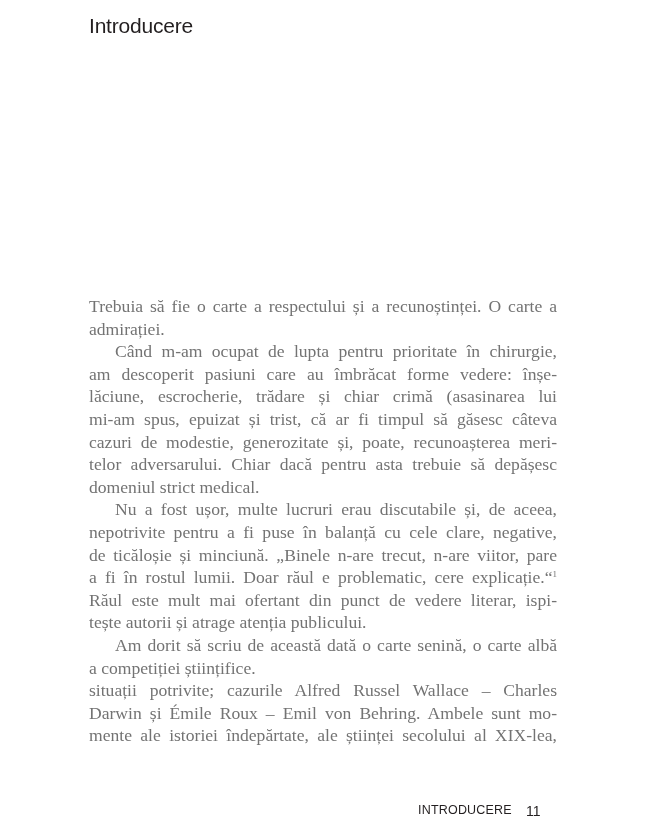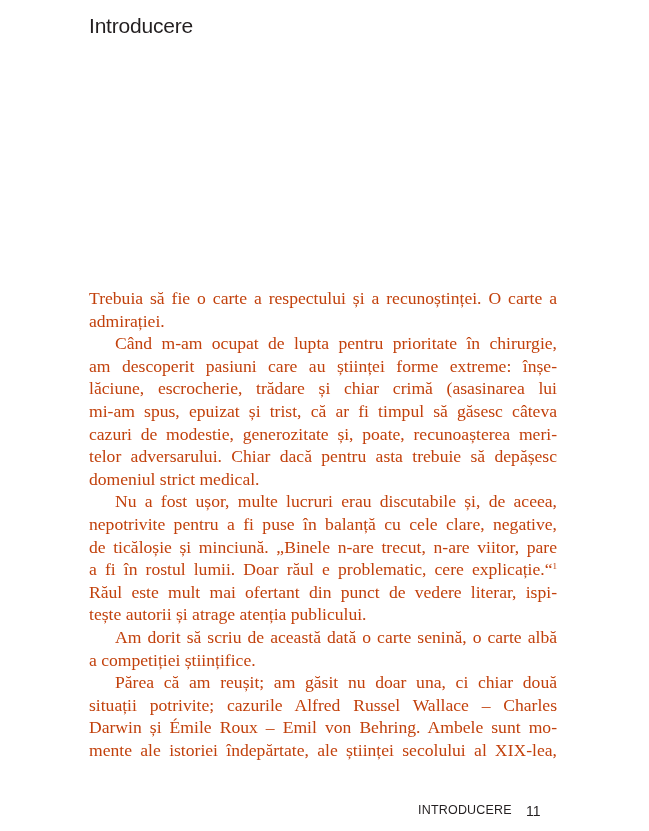--- a/index.html
+++ b/index.html
@@ -21,26 +21,26 @@
       font-family: "Liberation Sans", sans-serif;
       font-size: 21px;
       font-weight: normal;
       letter-spacing: -0.2px;
       color: #231f20;
       margin: 0;
     }
     .body-text {
       position: absolute;
       left: 89px;
-      top: 287px;
+      top: 295px;
       width: 468px;
       font-family: "Liberation Serif", serif;
       font-size: 17.6px;
       line-height: 22.6px;
-      color: #c2410c;
+      color: #737373;
     }
     .line {
       display: block;
       white-space: nowrap;
       text-align: justify;
       text-align-last: justify;
       height: 22.6px;
     }
     .line.last {
       text-align-last: left;
@@ -77,34 +77,33 @@
   </style>
 </head>
 <body>
 
 <h1 class="chapter-title">Introducere</h1>
 
 <div class="body-text" id="body-text">
     <span class="line"><span>Trebuia să fie o carte a respectului și a recunoștinței. O carte a</span></span>
     <span class="line last"><span>admirației.</span></span>
     <span class="line indent"><span>Când m-am ocupat de lupta pentru prioritate în chirurgie,</span></span>
-    <span class="line"><span>am descoperit pasiuni care au științei forme extreme: înșe-</span></span>
+    <span class="line"><span>am descoperit pasiuni care au îmbrăcat forme vedere: înșe-</span></span>
     <span class="line"><span>lăciune, escrocherie, trădare și chiar crimă (asasinarea lui</span></span>
     <span class="line"><span>mi-am spus, epuizat și trist, că ar fi timpul să găsesc câteva</span></span>
     <span class="line"><span>cazuri de modestie, generozitate și, poate, recunoașterea meri-</span></span>
     <span class="line"><span>telor adversarului. Chiar dacă pentru asta trebuie să depășesc</span></span>
     <span class="line last"><span>domeniul strict medical.</span></span>
     <span class="line indent"><span>Nu a fost ușor, multe lucruri erau discutabile și, de aceea,</span></span>
     <span class="line"><span>nepotrivite pentru a fi puse în balanță cu cele clare, negative,</span></span>
     <span class="line"><span>de ticăloșie și minciună. „Binele n-are trecut, n-are viitor, pare</span></span>
     <span class="line"><span>a fi în rostul lumii. Doar răul e problematic, cere explicație.“</span><sup class="fn">1</sup></span>
     <span class="line"><span>Răul este mult mai ofertant din punct de vedere literar, ispi-</span></span>
     <span class="line last"><span>tește autorii și atrage atenția publicului.</span></span>
     <span class="line indent"><span>Am dorit să scriu de această dată o carte senină, o carte albă</span></span>
     <span class="line last"><span>a competiției științifice.</span></span>
-    <span class="line indent"><span>Părea că am reușit; am găsit nu doar una, ci chiar două</span></span>
     <span class="line"><span>situații potrivite; cazurile Alfred Russel Wallace – Charles</span></span>
     <span class="line"><span>Darwin și Émile Roux – Emil von Behring. Ambele sunt mo-</span></span>
     <span class="line"><span>mente ale istoriei îndepărtate, ale științei secolului al </span><span class="sc">XIX</span><span>-lea,</span></span>
   </div>
 
 <div class="running-footer">INTRODUCERE</div>
 <div class="page-number">11</div>
 
 </body></html>

